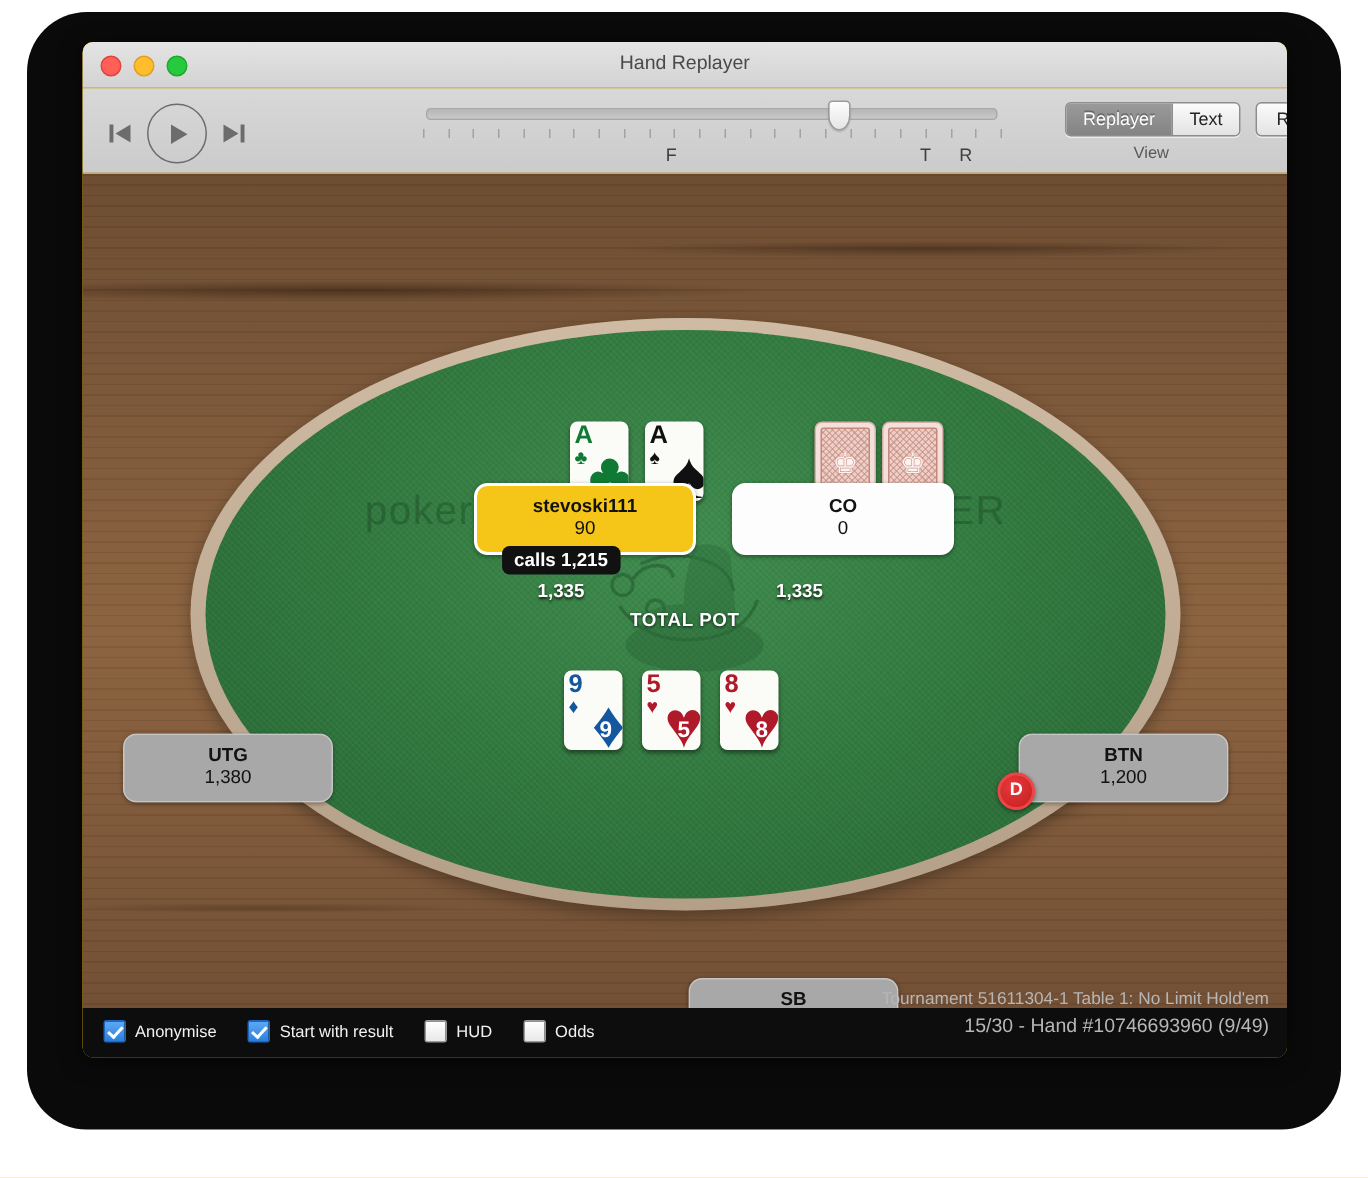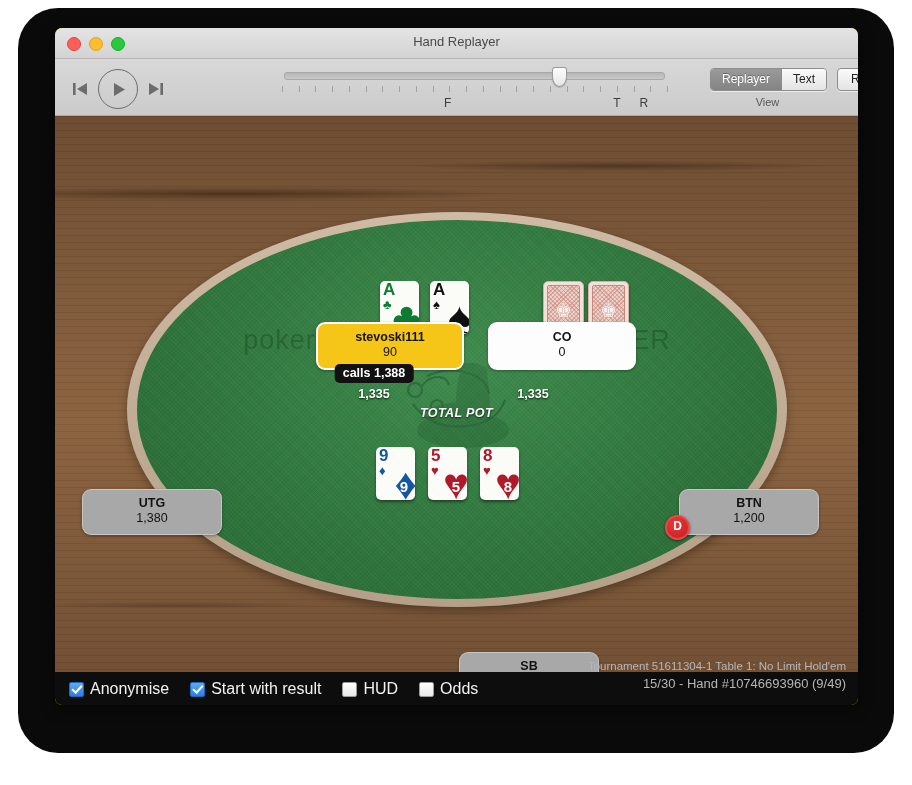--- a/index.html
+++ b/index.html
@@ -337,21 +337,20 @@
   }
 
   
   .pot {
     position: absolute;
     left: 0; right: 0;
     text-align: center;
     color: #ffffff;
     text-shadow: 0 1px 2px rgba(0,0,0,.75);
     pointer-events: none;
-    font-style: italic;
   }
   .pot .lbl { font-size: 12.5px; font-weight: bold; letter-spacing: .4px; }
   .pot .amt { font-size: 16px; font-weight: bold; margin-top: 1px; }
 
   
   .card {
     position: absolute;
     width: 39px;
     height: 53px;
     border-radius: 5px;
@@ -453,21 +452,21 @@
     display: flex;
     align-items: center;
     gap: 21px;
   }
   .chk {
     display: flex;
     align-items: center;
     gap: 6px;
     cursor: pointer;
     color: #f2f2f2;
-    font-size: 16px;
+    font-size: 11px;
   }
   .box {
     width: 13px; height: 13px;
     border-radius: 2px;
     background: linear-gradient(to bottom, #ffffff, #e8e8e8);
     border: 1px solid #9a9a9a;
     display: block;
     position: relative;
   }
   .box.on {
@@ -648,21 +647,21 @@
       <span class="rank s-heart">8</span>
       <span class="pip-sm s-heart">♥</span>
       <span class="pip-big s-heart">♥</span>
       <span class="big-rank">8</span>
     </div>
 
     <div class="seat hero" style="left:261px; top:206px;">
       <div class="nm">stevoski111</div>
       <div class="st">90</div>
     </div>
-    <div class="action-badge" style="left:319px; top:248px;">calls 1,388</div>
+    <div class="action-badge" style="left:319px; top:248px;">calls 1,215</div>
     <div class="bet" style="left:319px; top:271px;">1,335</div>
 
     <div class="seat white" style="left:404px; top:206px;">
       <div class="nm">CO</div>
       <div class="st">0</div>
     </div>
     <div class="bet" style="left:478px; top:271px;">1,335</div>
 
     <div class="seat" style="left:27px; top:373px;">
       <div class="nm">UTG</div>

